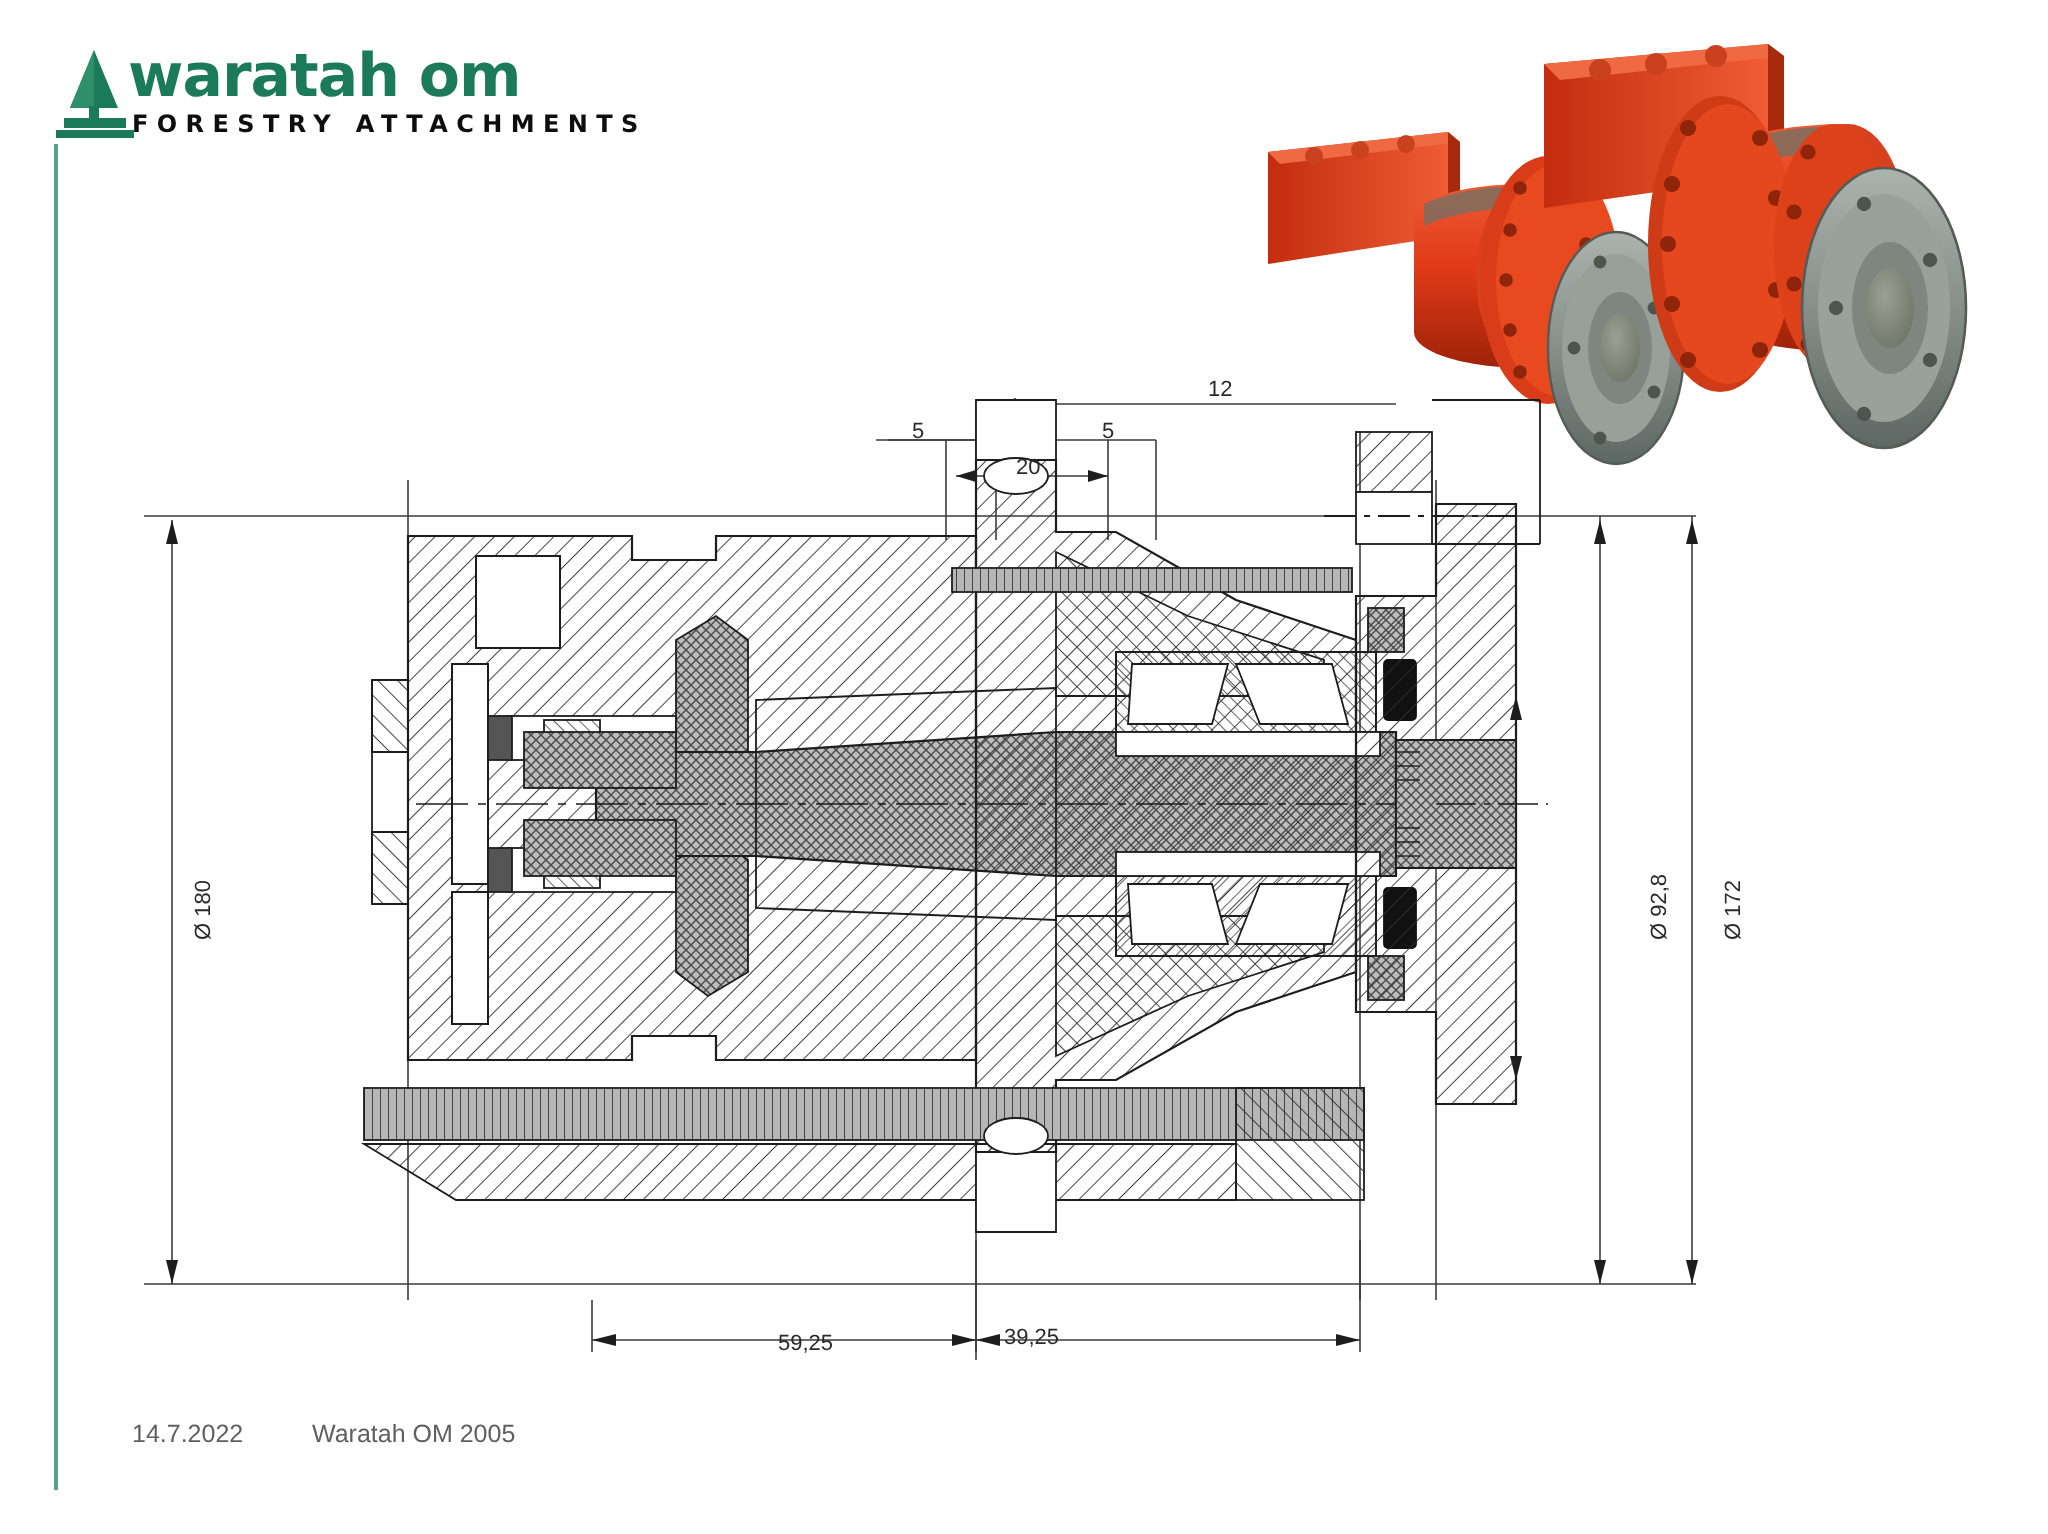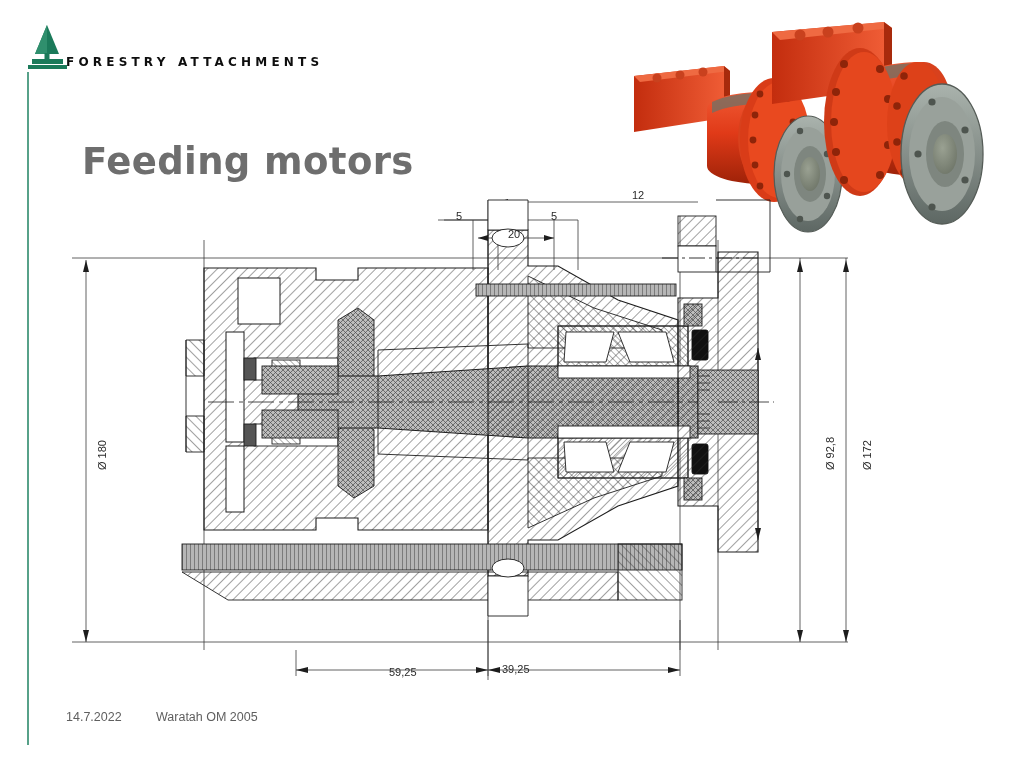--- a/index.html
+++ b/index.html
@@ -128,26 +128,26 @@
 <div id="slide">
 
   <div id="logo">
     <svg id="logo-tree" viewBox="0 0 42 46">
       <polygon points="21,1 33,30 9,30" fill="#1b7a5a"></polygon>
       <polygon points="21,1 21,30 9,30" fill="#2f8f6d"></polygon>
       <rect x="18.5" y="29" width="5" height="8" fill="#1b7a5a"></rect>
       <rect x="6" y="35" width="31" height="5" fill="#1b7a5a"></rect>
       <rect x="2" y="41" width="39" height="4" fill="#1b7a5a"></rect>
     </svg>
+    <div id="logo-wordmark">waratah om</div>
     <div id="logo-tagline">FORESTRY ATTACHMENTS</div>
   </div>
 
   <div id="accent-rule"></div>
 
-  <div id="slide-title">Feeding motors</div>
 
   <svg id="motor-photo" viewBox="0 0 380 236">
     <defs>
       <linearGradient id="redG" x1="0" y1="0" x2="0" y2="1">
         <stop offset="0" stop-color="#f05a34"></stop>
         <stop offset="0.45" stop-color="#e03a18"></stop>
         <stop offset="1" stop-color="#9e2208"></stop>
       </linearGradient>
       <linearGradient id="redSide" x1="0" y1="0" x2="1" y2="0">
         <stop offset="0" stop-color="#c32d0e"></stop>
@@ -431,21 +431,21 @@
         <polygon points="430,490 418,487 418,493"></polygon>
         <polygon points="430,490 442,487 442,493"></polygon>
         <polygon points="622,490 610,487 610,493"></polygon>
       </g>
     </g>
   </svg>
 
   <div class="dimlabel" style="left:456px; top:210px;">5</div>
   <div class="dimlabel" style="left:508px; top:228px;">20</div>
   <div class="dimlabel" style="left:551px; top:210px;">5</div>
-  <div class="dimlabel" style="left:604px; top:189px;margin-left:28px;">12</div>
+  <div class="dimlabel" style="left:604px; top:189px;">12</div>
 
   <div class="dimlabel vert" style="left:96px; top:470px;">Ø 180</div>
   <div class="dimlabel vert" style="left:824px; top:470px;">Ø 92,8</div>
   <div class="dimlabel vert" style="left:861px; top:470px;">Ø 172</div>
 
   <div class="dimlabel" style="left:389px; top:666px;">59,25</div>
   <div class="dimlabel" style="left:502px; top:663px;text-align:center;">39,25</div>
 
   <div id="footer">
     <span class="date">14.7.2022</span><span>Waratah OM 2005</span>

